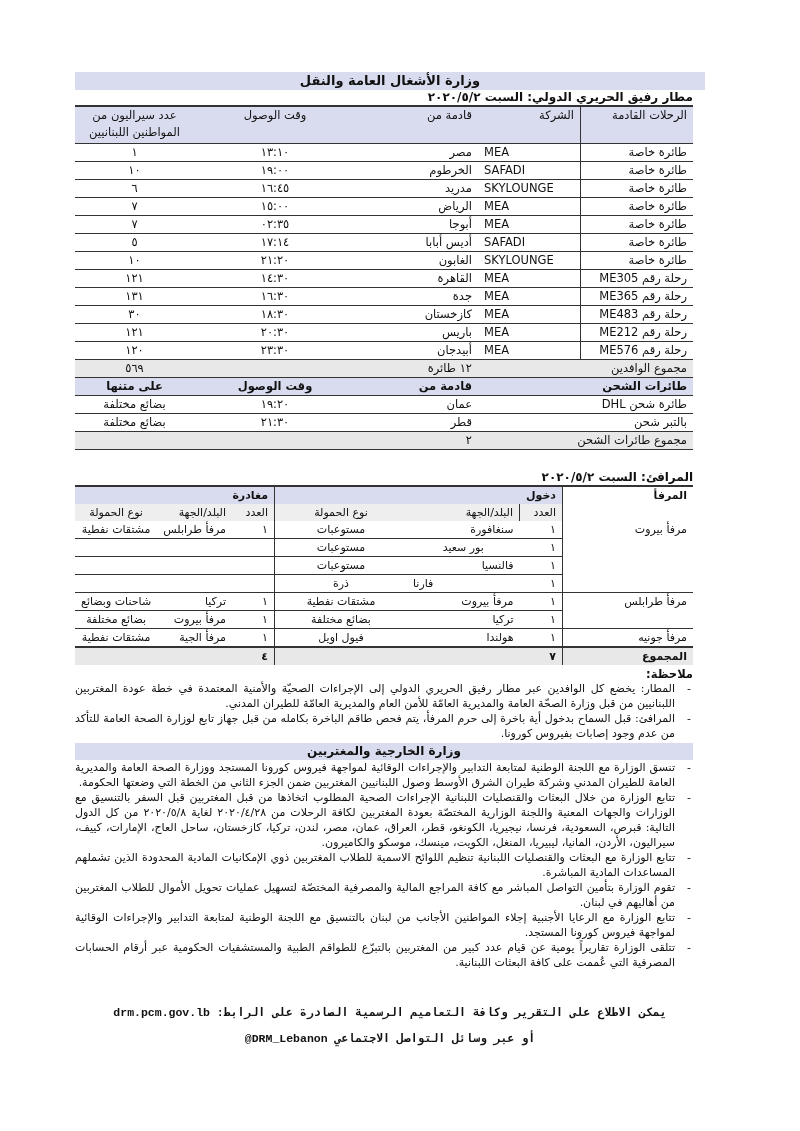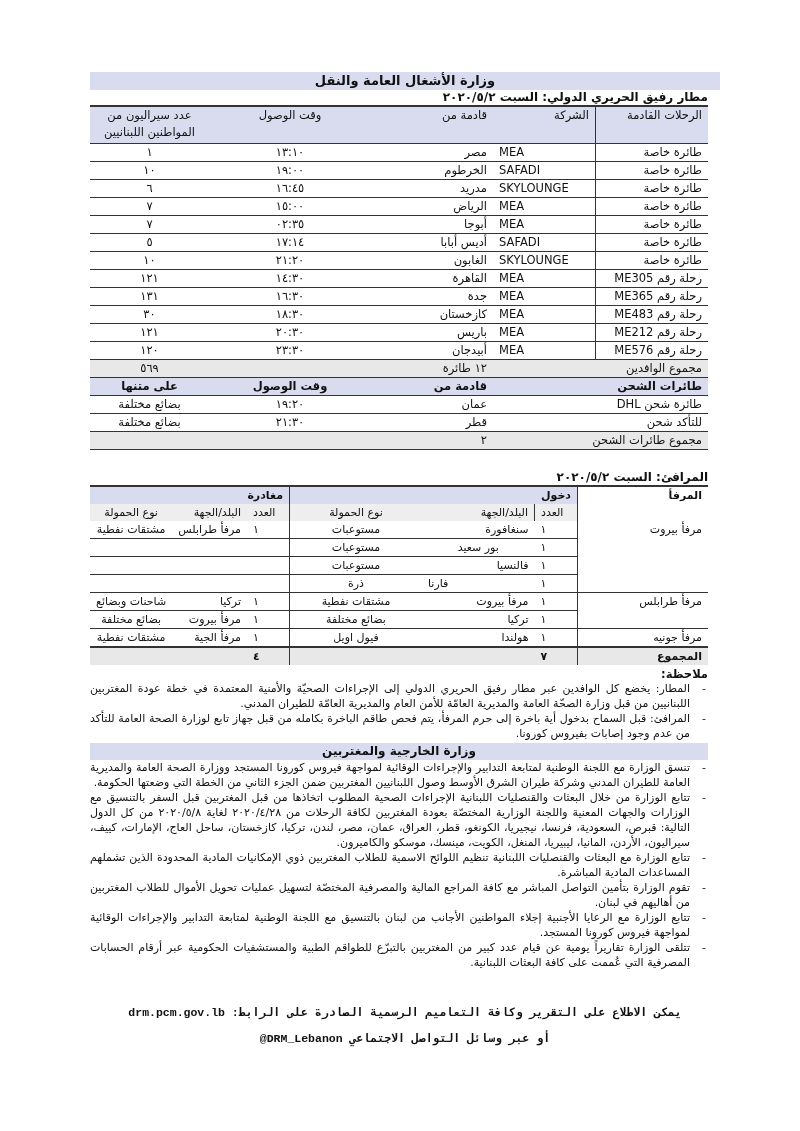--- a/index.html
+++ b/index.html
@@ -1,18 +1,18 @@
 <!DOCTYPE html>
 <html><head>
 <meta charset="utf-8">
 <style>
   html, body { margin: 0; padding: 0; background: #ffffff; }
   body { width: 800px; height: 1131px; position: relative; overflow: hidden;
          font-family: "DejaVu Sans", "Liberation Sans", sans-serif; color: #111; }
-  .page { position: absolute; left: 90px; top: 72px; width: 630px; direction: rtl; }
+  .page { position: absolute; left: 75px; top: 72px; width: 630px; direction: rtl; }
   .banner { background: #d9dcef; text-align: center; font-weight: bold; font-size: 13px;
             height: 18px; line-height: 18px; }
   .subhead { font-weight: bold; font-size: 12px; height: 15px; line-height: 15px; padding-right: 12px; }
   table { border-collapse: collapse; width: 100%; font-size: 11.5px; }
   td, th { padding: 0 6px; height: 17px; line-height: 17px; white-space: nowrap; }
   .flights { margin-right: 12px; width: 618px; border-top: 2px solid #333; }
   .flights td { border-bottom: 1px solid #333; }
   .flights .typecol { border-left: 1.5px solid #333; text-align: right; width: 100px; }
   .flights .airline { text-align: left; width: 90px; }
   .flights .from { text-align: right; width: 110px; }
@@ -22,21 +22,21 @@
   .flights tr.head td.h { text-align: right; }
   .flights tr.total td { background: #e8e8e8; font-weight: normal; }
   .flights tr.cargohead td { background: #d9dcef; font-weight: bold; }
   .gap { height: 20px; }
   .ports { margin-right: 12px; width: 618px; border-top: 2px solid #333; }
   .ports td { font-size: 11px; }
   .ports .portname { width: 118px; text-align: right; vertical-align: top; border-left: 1.5px solid #333; margin-left: 24px; }
   .ports .bandin { background: #d9dcef; font-weight: bold; text-align: right; border-left: 1.5px solid #333; }
   .ports .bandout { background: #d9dcef; font-weight: bold; text-align: right; }
   .ports .sub td.s { background: #eeeeee; }
-  .ports .c { width: 30px; text-align: left; margin-top: 28px; }
+  .ports .c { width: 30px; text-align: right; margin-top: 28px; }
   .ports .in-last { border-left: 1.5px solid #333; }
   .ports tr.row td.cell { border-bottom: 1px solid #333; }
   .ports tr.total td { background: #e8e8e8; font-weight: bold; }
   .ports tr.total td.tcell { border-top: 2px solid #333; }
   .notes { margin-right: 12px; font-size: 11px; }
   .note-title { font-weight: bold; font-size: 11.5px; margin-top: 2px; }
   ul.dash { list-style: none; margin: 0; padding: 0; }
   ul.dash li { position: relative; padding-right: 18px; line-height: 15px; text-align: justify; }
   ul.dash li::before { content: "-"; position: absolute; right: 2px; top: 0; }
   .banner2 { background: #d9dcef; text-align: center; font-weight: bold; font-size: 12px;
@@ -163,21 +163,21 @@
     </tr>
     </tbody>
       <tbody id="cargo-rows">
         <tr class="cargo">
           <td colspan="2" style="text-align:right">طائرة شحن DHL</td>
           <td class="from">عمان</td>
           <td class="time">١٩:٢٠</td>
           <td class="count">بضائع مختلفة</td>
         </tr>
         <tr class="cargo">
-          <td colspan="2" style="text-align:right">للتأكد شحن</td>
+          <td colspan="2" style="text-align:right">بالتبر شحن</td>
           <td class="from">قطر</td>
           <td class="time">٢١:٣٠</td>
           <td class="count">بضائع مختلفة</td>
         </tr>
       </tbody>
     <tbody>
         <tr class="total">
       <td colspan="2" style="text-align:right">مجموع طائرات الشحن</td>
       <td class="from">٢</td>
       <td></td>

